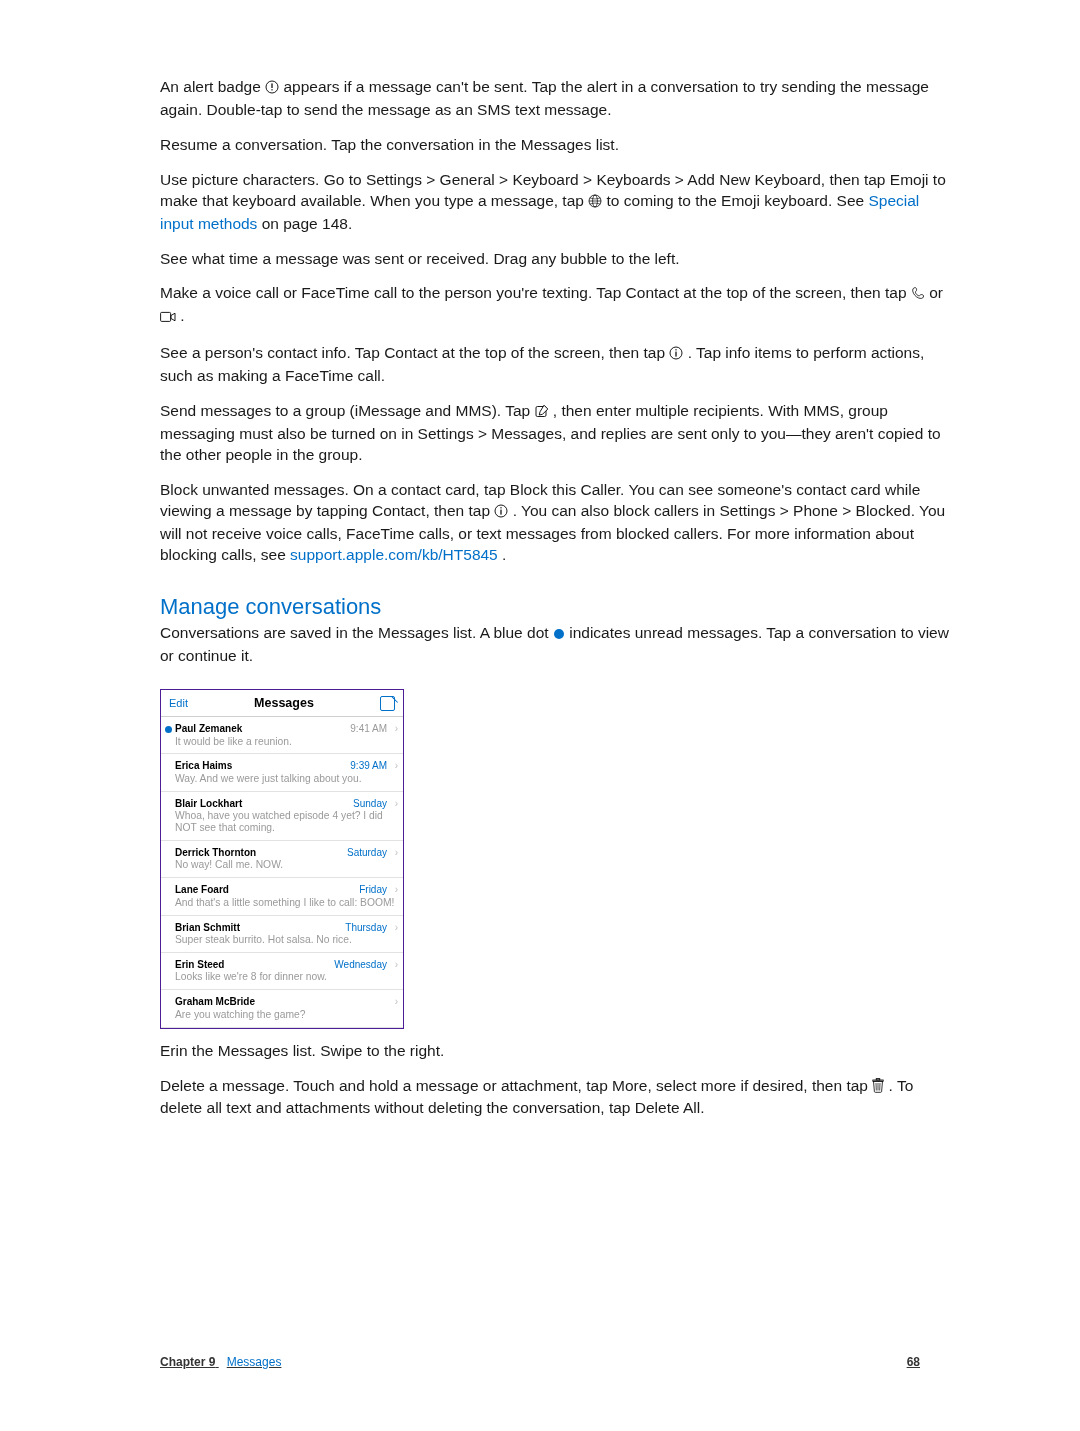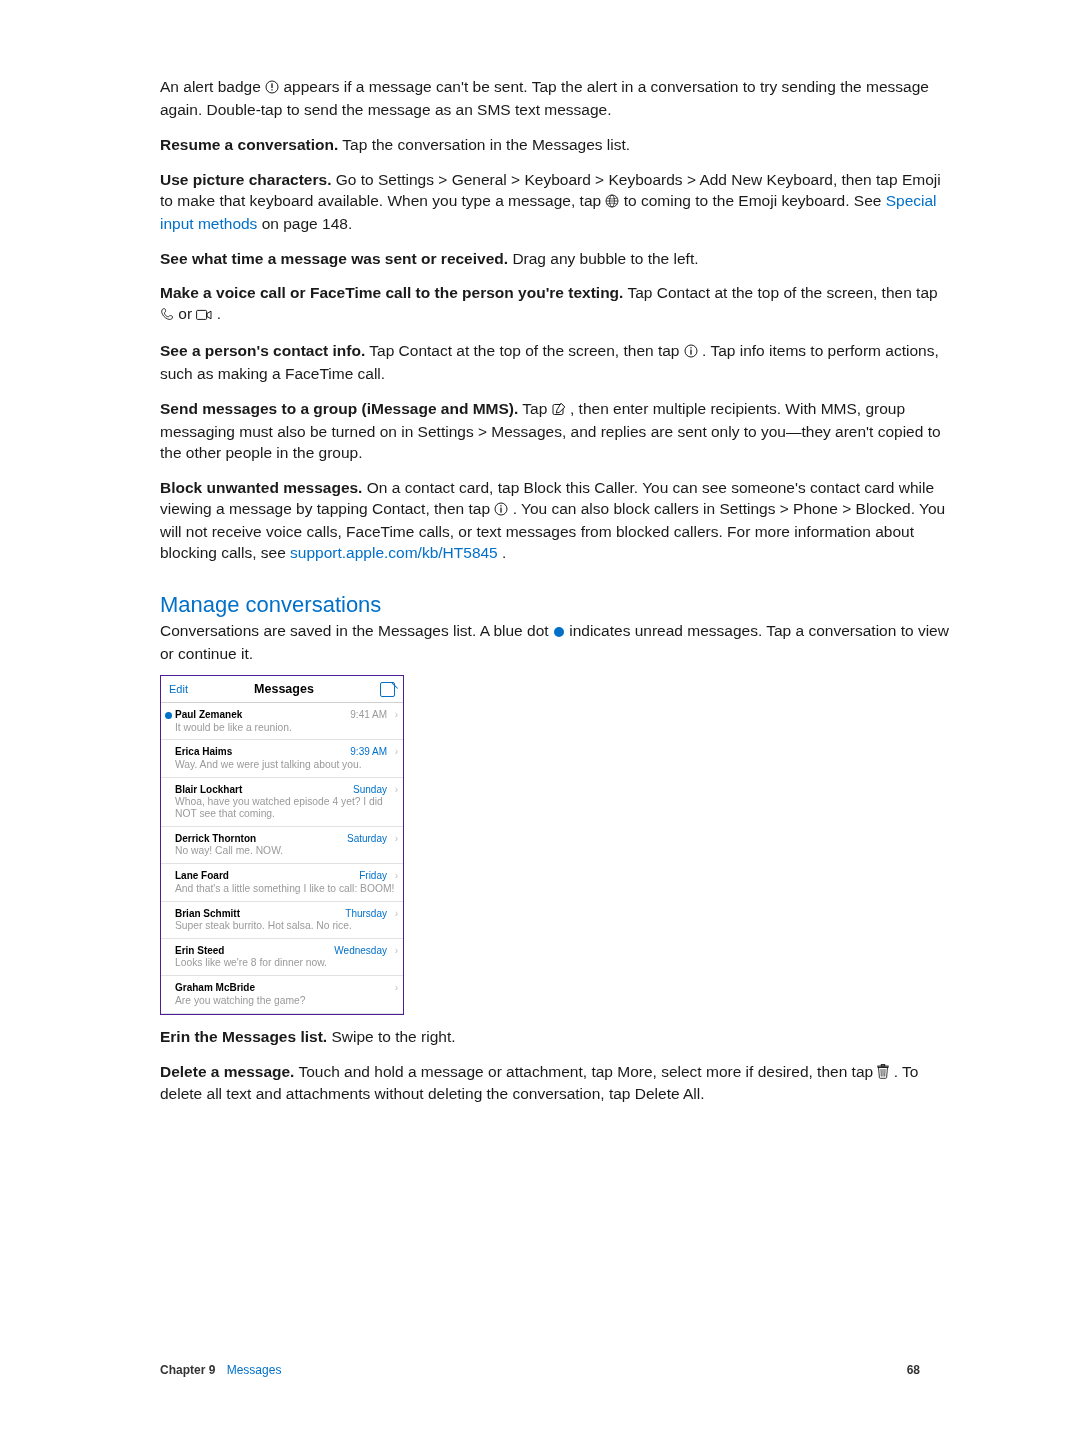--- a/index.html
+++ b/index.html
@@ -14,42 +14,43 @@
     width: 1080px;
     min-height: 1431px;
     position: relative;
   }
   .page {
     padding: 77px 130px 0 160px;
     width: 1080px;
   }
   p { margin: 0 0 14px 0; }
   .para-block { margin-bottom: 14px; }
-  b.strong { font-weight: 700; text-align: right; }
+  b.strong { font-weight: 400; text-align: right; }
   a.link { color: #0070c9; text-decoration: none; }
   .h2 {
     color: #0070c9;
     font-size: 22px;
     font-weight: 400;
     margin: 26px 0 2px 0;
   }
   .icon {
     display: inline-block;
     vertical-align: -2px;
   }
   .footer {
     position: absolute;
     left: 160px;
-    bottom: 53px;
+    bottom: 61px;
     width: 760px;
     display: flex;
     justify-content: space-between;
     align-items: baseline;
     font-size: 12px;
     color: #333;
+    text-decoration: underline;
   }
   .footer .chap { font-weight: 700; }
   .footer .chlink { color: #0070c9; font-weight: 400; margin-left: 8px; }
   .footer .pnum { font-weight: 700; margin-left: 10px; }
 
   
   .phone {
     width: 244px;
     border: 1px solid #4c1d95;
     margin: 8px 0 12px 0;
@@ -197,21 +198,21 @@
           <rect x="6.4" y="5.6" width="1.2" height="5" fill="#000"></rect>
         </svg>
     </span>
     <span>. You can also block callers in Settings &gt; Phone &gt; Blocked. You will not receive voice calls, FaceTime calls, or text messages from blocked callers. For more information about blocking calls, see </span>
     <a class="link">support.apple.com/kb/HT5845</a>
     <span>.</span>
   </p>
 
   <h2 class="h2">Manage conversations</h2>
 
-  <p class="para-block" style="margin-bottom:10px">
+  <p class="para-block" style="margin-bottom:22px">
     <span>Conversations are saved in the Messages list. A blue dot </span>
     <span class="icon">
       <svg width="12" height="12" viewBox="0 0 12 12">
           <circle cx="6" cy="6" r="5" fill="#0070c9"></circle>
         </svg>
     </span>
     <span> indicates unread messages. Tap a conversation to view or continue it.</span>
   </p>
 
   <div class="phone">

